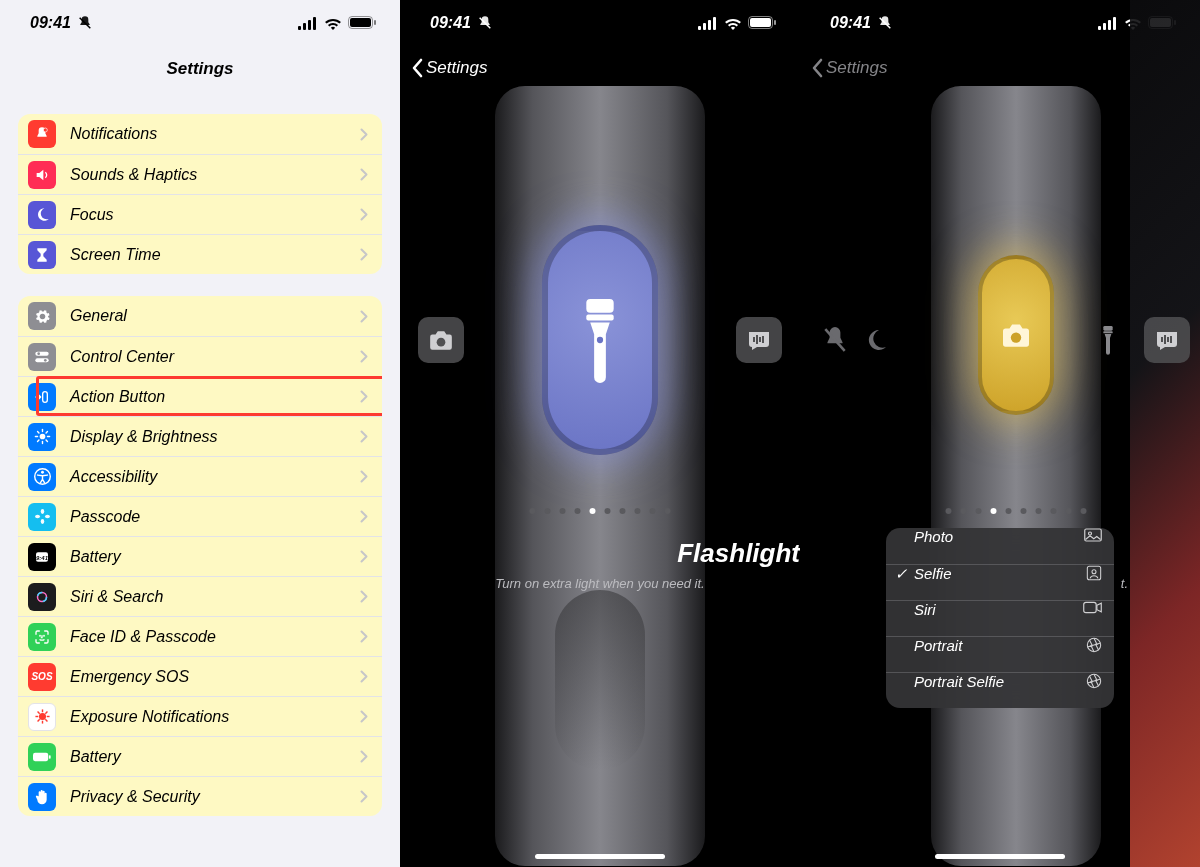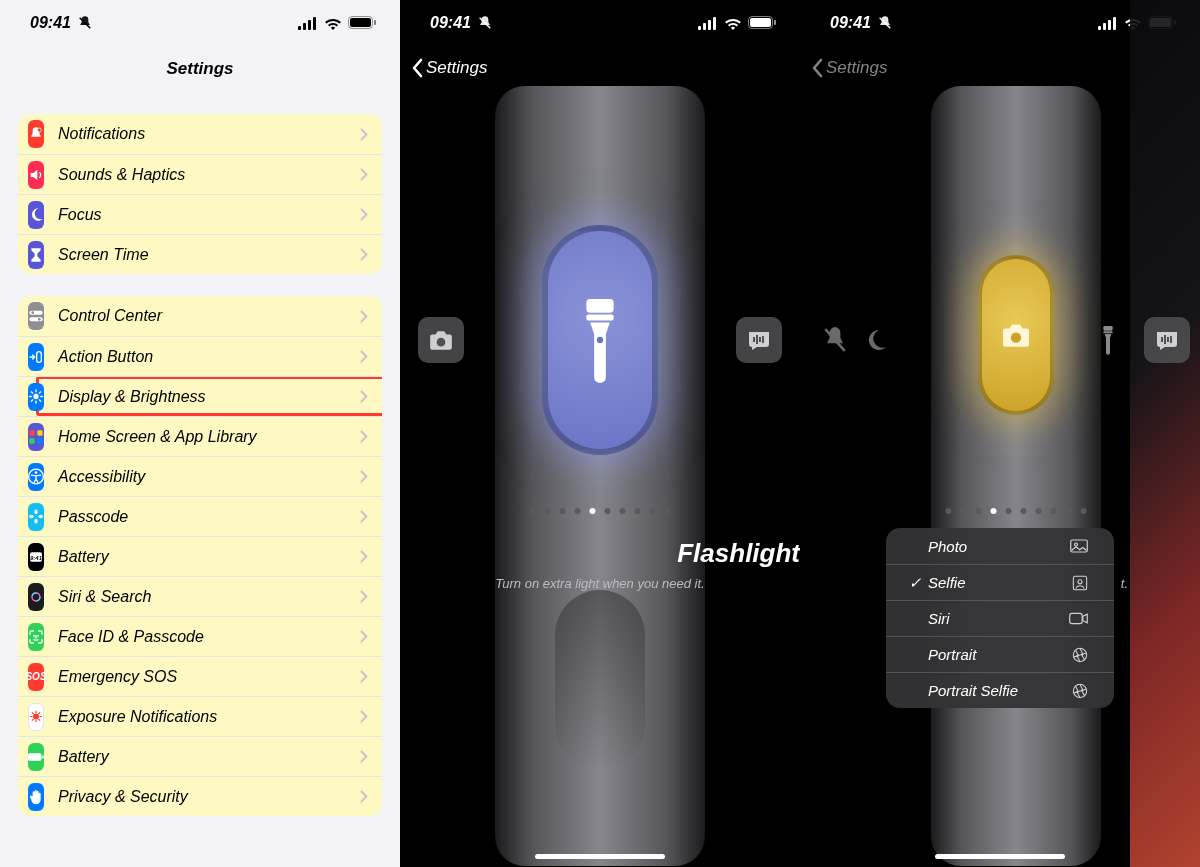--- a/index.html
+++ b/index.html
@@ -36,21 +36,21 @@
     display:flex; align-items:center;
     height:40px;
     padding:0 14px 0 10px;
     border-top:0.5px solid #e3e3e8;
     position:relative;
     font-size:16px;
     color:#000;
   }
   .row:first-child { border-top:none; }
   .row .iconbox {
-    width:16px; height:28px; border-radius:6px;
+    width:28px; height:28px; border-radius:6px;
     margin-right:14px;
     display:flex; align-items:center; justify-content:center;
     flex-shrink:0;
     font-size:15px; color:#fff;
   }
   .row .label { flex:1; }
   .row .chev { color:#c6c6c8; }
   .highlighted {
     position:absolute;
     border:3px solid #fd3a30;
@@ -130,23 +130,23 @@
     position:absolute; left:50%; transform:translateX(-50%);
     top:528px;
     width:228px;
     background:rgba(52,52,54,0.95);
     border-radius:14px;
     overflow:hidden;
     backdrop-filter: blur(10px);
     font-size:15px;
   }
   .menu-row {
-    display:flex; align-items:center;
+    display:flex; 
     height:36px;
-    padding:0 26px;
+    padding:0 12px;
     border-top:0.5px solid rgba(120,120,124,0.5);
     color:#fff;
   }
   .menu-row:first-child{ border-top:none; }
   .menu-row .check { width:18px; display:inline-block; margin-left:-6px; text-align:center; }
   .menu-row .mlabel { flex:1; padding-left:4px; }
   .menu-row .micon { color:#d0d0d2; }
   
   .mini-side { position:absolute; top:340px; transform:translateY(-50%); color:#5a5a5e; }
   
@@ -252,20 +252,33 @@
         </div>
         <span class="label">Screen Time</span>
         <span class="chev">
           <svg width="8" height="13" viewBox="0 0 8 13" fill="none" stroke="#c6c6c8" stroke-width="2" stroke-linecap="round" stroke-linejoin="round">
             <polyline points="1.5 1.5 6.5 6.5 1.5 11.5"></polyline>
           </svg>
         </span>
       </div>
     </div>
   <div class="group" id="g2" style="position:relative">
+      <div class="row">
+        <div class="iconbox" style="background: rgb(142, 142, 147);">
+          <svg width="17" height="17" viewBox="0 0 24 24" fill="white">
+            <path d="M12 8a4 4 0 1 0 .01 0zM20 13l2 1-1 3-2-.5a8 8 0 0 1-1.7 1.7l.5 2-3 1-1-2a8 8 0 0 1-2.4 0l-1 2-3-1 .5-2A8 8 0 0 1 6.2 16.5L4 17l-1-3 2-1a8 8 0 0 1 0-2l-2-1 1-3 2 .5A8 8 0 0 1 7.8 5.8L7.3 4l3-1 1 2a8 8 0 0 1 2.4 0l1-2 3 1-.5 2a8 8 0 0 1 1.7 1.7l2-.5 1 3-2 1a8 8 0 0 1 0 2z"></path>
+          </svg>
+        </div>
+        <span class="label">General</span>
+        <span class="chev">
+          <svg width="8" height="13" viewBox="0 0 8 13" fill="none" stroke="#c6c6c8" stroke-width="2" stroke-linecap="round" stroke-linejoin="round">
+            <polyline points="1.5 1.5 6.5 6.5 1.5 11.5"></polyline>
+          </svg>
+        </span>
+      </div>
       <div class="row">
         <div class="iconbox" style="background: rgb(142, 142, 147);">
           <svg width="16" height="14" viewBox="0 0 24 20" fill="white">
             <rect x="2" y="2" width="20" height="6" rx="3"></rect>
             <circle cx="7" cy="5" r="2" fill="#8e8e93"></circle>
             <rect x="2" y="12" width="20" height="6" rx="3"></rect>
             <circle cx="17" cy="15" r="2" fill="#8e8e93"></circle>
           </svg>
         </div>
         <span class="label">Control Center</span>
@@ -307,36 +320,20 @@
           </svg>
         </div>
         <span class="label">Display &amp; Brightness</span>
         <span class="chev">
           <svg width="8" height="13" viewBox="0 0 8 13" fill="none" stroke="#c6c6c8" stroke-width="2" stroke-linecap="round" stroke-linejoin="round">
             <polyline points="1.5 1.5 6.5 6.5 1.5 11.5"></polyline>
           </svg>
         </span>
       </div>
       <div class="row">
-        <div class="iconbox" style="background: rgb(88, 86, 214);">
-          <svg width="16" height="16" viewBox="0 0 24 24">
-            <rect x="2" y="2" width="8" height="8" rx="2" fill="#ff453a"></rect>
-            <rect x="14" y="2" width="8" height="8" rx="2" fill="#ffd60a"></rect>
-            <rect x="2" y="14" width="8" height="8" rx="2" fill="#30d158"></rect>
-            <rect x="14" y="14" width="8" height="8" rx="2" fill="#0a84ff"></rect>
-          </svg>
-        </div>
-        <span class="label">Home Screen &amp; App Library</span>
-        <span class="chev">
-          <svg width="8" height="13" viewBox="0 0 8 13" fill="none" stroke="#c6c6c8" stroke-width="2" stroke-linecap="round" stroke-linejoin="round">
-            <polyline points="1.5 1.5 6.5 6.5 1.5 11.5"></polyline>
-          </svg>
-        </span>
-      </div>
-      <div class="row">
         <div class="iconbox" style="background: rgb(0, 122, 255);">
           <svg width="17" height="17" viewBox="0 0 24 24" fill="white">
             <circle cx="12" cy="12" r="11" fill="none" stroke="white" stroke-width="2"></circle>
             <circle cx="12" cy="6" r="2"></circle>
             <path d="M5 10l7 1 7-1M12 11v5l-3 5M12 16l3 5" stroke="white" stroke-width="2" fill="none" stroke-linecap="round"></path>
           </svg>
         </div>
         <span class="label">Accessibility</span>
         <span class="chev">
           <svg width="8" height="13" viewBox="0 0 8 13" fill="none" stroke="#c6c6c8" stroke-width="2" stroke-linecap="round" stroke-linejoin="round">

